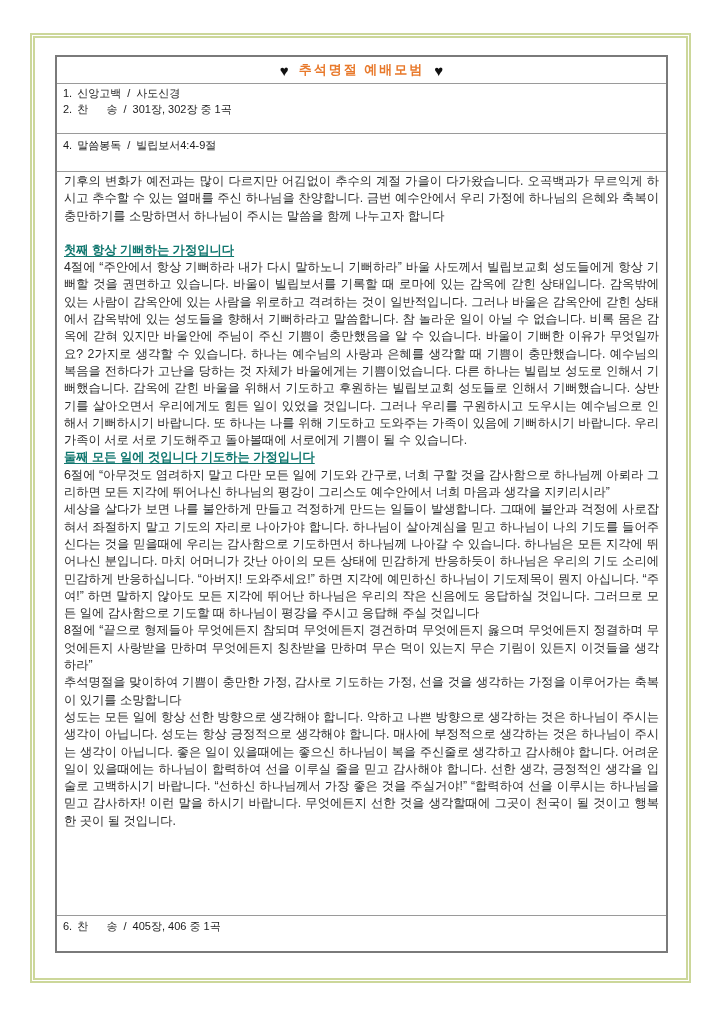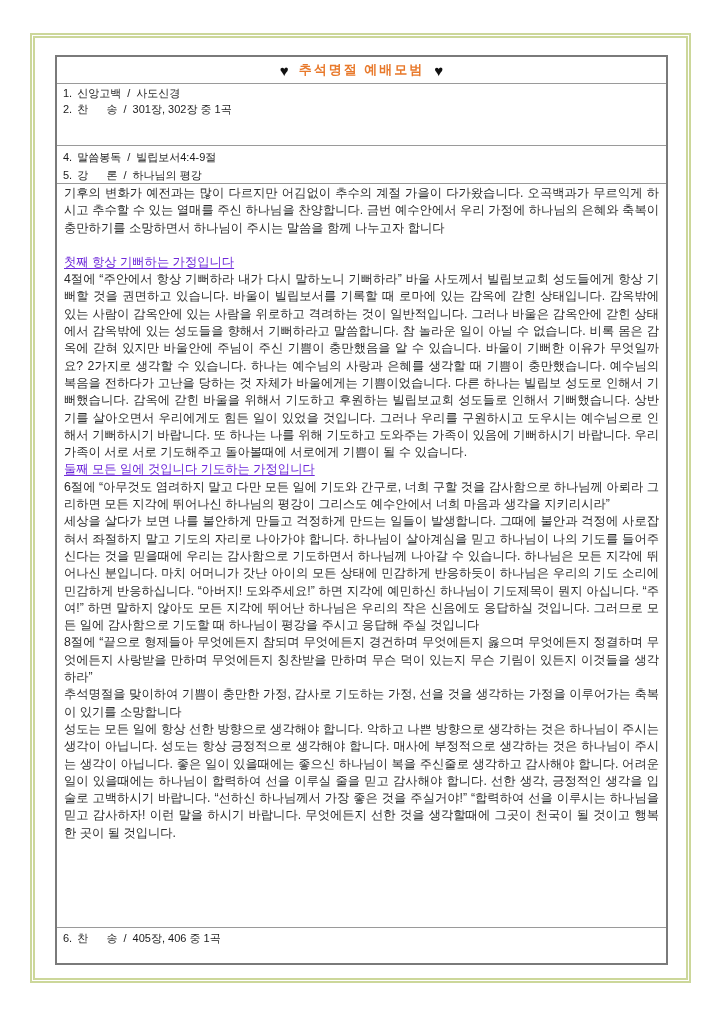--- a/index.html
+++ b/index.html
@@ -17,32 +17,32 @@
   .row { border-top: 1px solid #9a9a9a; }
   .row:first-child { border-top: none; }
   .title-row {
     height: 26px; display: flex; align-items: center; justify-content: center; gap: 10px;
   }
   .title-text { font-size: 13px; font-weight: bold; color: #e8792b; letter-spacing: 2px; }
   .heart { font-size: 15px; color: #111111; line-height: 1; }
   .list-row { padding: 2px 6px 3px 6px; }
   .li { font-weight: normal; font-size: 11px; color: #1a1a1a; white-space: pre; }
   .list1 { height: 50px; } .list1 .li { line-height: 15.5px; }
-  .list2 { height: 38px; margin-top: 12px; } .list2 .li { line-height: 18px; }
+  .list2 { height: 38px; } .list2 .li { line-height: 18px; }
   .list3 { height: 36px; } .list3 .li { line-height: 17px; }
   .li .no { margin-right: 5px; }
   .li .sp { margin: 0 6px; }
   .body-row {
     height: 744px; padding: 1px 7px 2px 7px; overflow: hidden;
     font-size: 12.3px; line-height: 17.3px; color: #2b2b2b;
   }
   .body-row p { text-align: justify; word-break: break-all; }
   .shead {
-    font-weight: normal; text-decoration: underline; text-underline-offset: 2px;
-    color: #6d28d9;
+    font-weight: bold; text-decoration: underline; text-underline-offset: 2px;
+    color: #0f766e;
   }
   .blank { height: 17px; }
 </style>
 </head>
 <body>
 
 <div class="page">
   <div class="frame">
     <div class="doc">
 
@@ -52,21 +52,20 @@
         <span class="heart">♥</span>
       </div>
 
       <div class="row list-row list1">
         <div class="li"><span class="no">1.</span><span class="nm">신앙고백</span><span class="sp">/</span><span class="vl">사도신경</span></div>
         <div class="li"><span class="no">2.</span><span class="nm">찬      송</span><span class="sp">/</span><span class="vl">301장, 302장 중 1곡</span></div>
       </div>
 
       <div class="row list-row list2">
         <div class="li"><span class="no">4.</span><span class="nm">말씀봉독</span><span class="sp">/</span><span class="vl">빌립보서4:4-9절</span></div>
-        <div class="li"><span class="no">5.</span><span class="nm">강      론</span><span class="sp">/</span><span class="vl">하나님의 평강</span></div>
       </div>
 
       <div class="row body-row">
         <p>기후의 변화가 예전과는 많이 다르지만 어김없이 추수의 계절 가을이 다가왔습니다.  오곡백과가 무르익게 하시고 추수할 수 있는 열매를 주신 하나님을 찬양합니다.  금번 예수안에서 우리 가정에 하나님의 은혜와 축복이 충만하기를 소망하면서 하나님이 주시는 말씀을 함께 나누고자 합니다</p>
         <div class="blank"></div>
         <div class="shead">첫째 항상 기뻐하는 가정입니다</div>
         <p>4절에 “주안에서 항상 기뻐하라 내가 다시 말하노니 기뻐하라”  바울 사도께서 빌립보교회 성도들에게 항상 기뻐할 것을 권면하고 있습니다.  바울이 빌립보서를 기록할 때 로마에 있는 감옥에 갇힌 상태입니다.  감옥밖에 있는 사람이 감옥안에 있는 사람을 위로하고 격려하는 것이 일반적입니다.  그러나 바울은 감옥안에 갇힌 상태에서 감옥밖에 있는 성도들을 향해서 기뻐하라고 말씀합니다.  참 놀라운 일이 아닐 수 없습니다.  비록 몸은 감옥에 갇혀 있지만 바울안에 주님이 주신 기쁨이 충만했음을 알 수 있습니다.  바울이 기뻐한 이유가 무엇일까요?  2가지로 생각할 수 있습니다.  하나는 예수님의 사랑과 은혜를 생각할 때 기쁨이 충만했습니다. 예수님의 복음을 전하다가 고난을 당하는 것 자체가 바울에게는 기쁨이었습니다.  다른 하나는 빌립보 성도로 인해서 기뻐했습니다.  감옥에 갇힌 바울을 위해서 기도하고 후원하는 빌립보교회 성도들로 인해서 기뻐했습니다.  상반기를 살아오면서 우리에게도 힘든 일이 있었을 것입니다.  그러나 우리를 구원하시고 도우시는 예수님으로 인해서 기뻐하시기 바랍니다.  또 하나는 나를 위해 기도하고 도와주는 가족이 있음에 기뻐하시기 바랍니다.  우리 가족이 서로 서로 기도해주고 돌아볼때에 서로에게 기쁨이 될 수 있습니다.</p>
         <div class="shead">둘째 모든 일에 것입니다 기도하는 가정입니다</div>
         <p>6절에 “아무것도 염려하지 말고 다만 모든 일에 기도와 간구로, 너희 구할 것을 감사함으로 하나님께 아뢰라 그리하면 모든 지각에 뛰어나신 하나님의 평강이 그리스도 예수안에서 너희 마음과 생각을 지키리시라”</p>
         <p>세상을 살다가 보면 나를 불안하게 만들고 걱정하게 만드는 일들이 발생합니다.  그때에 불안과 걱정에 사로잡혀서 좌절하지 말고 기도의 자리로 나아가야 합니다.  하나님이 살아계심을 믿고 하나님이 나의 기도를 들어주신다는 것을 믿을때에 우리는 감사함으로 기도하면서 하나님께 나아갈 수 있습니다.  하나님은 모든 지각에 뛰어나신 분입니다.  마치 어머니가 갓난 아이의 모든 상태에 민감하게 반응하듯이 하나님은 우리의 기도 소리에 민감하게 반응하십니다.  “아버지! 도와주세요!” 하면 지각에 예민하신 하나님이 기도제목이 뭔지 아십니다.  “주여!” 하면 말하지 않아도 모든 지각에 뛰어난 하나님은 우리의 작은 신음에도 응답하실 것입니다.  그러므로 모든 일에 감사함으로 기도할 때 하나님이 평강을 주시고 응답해 주실 것입니다</p>

